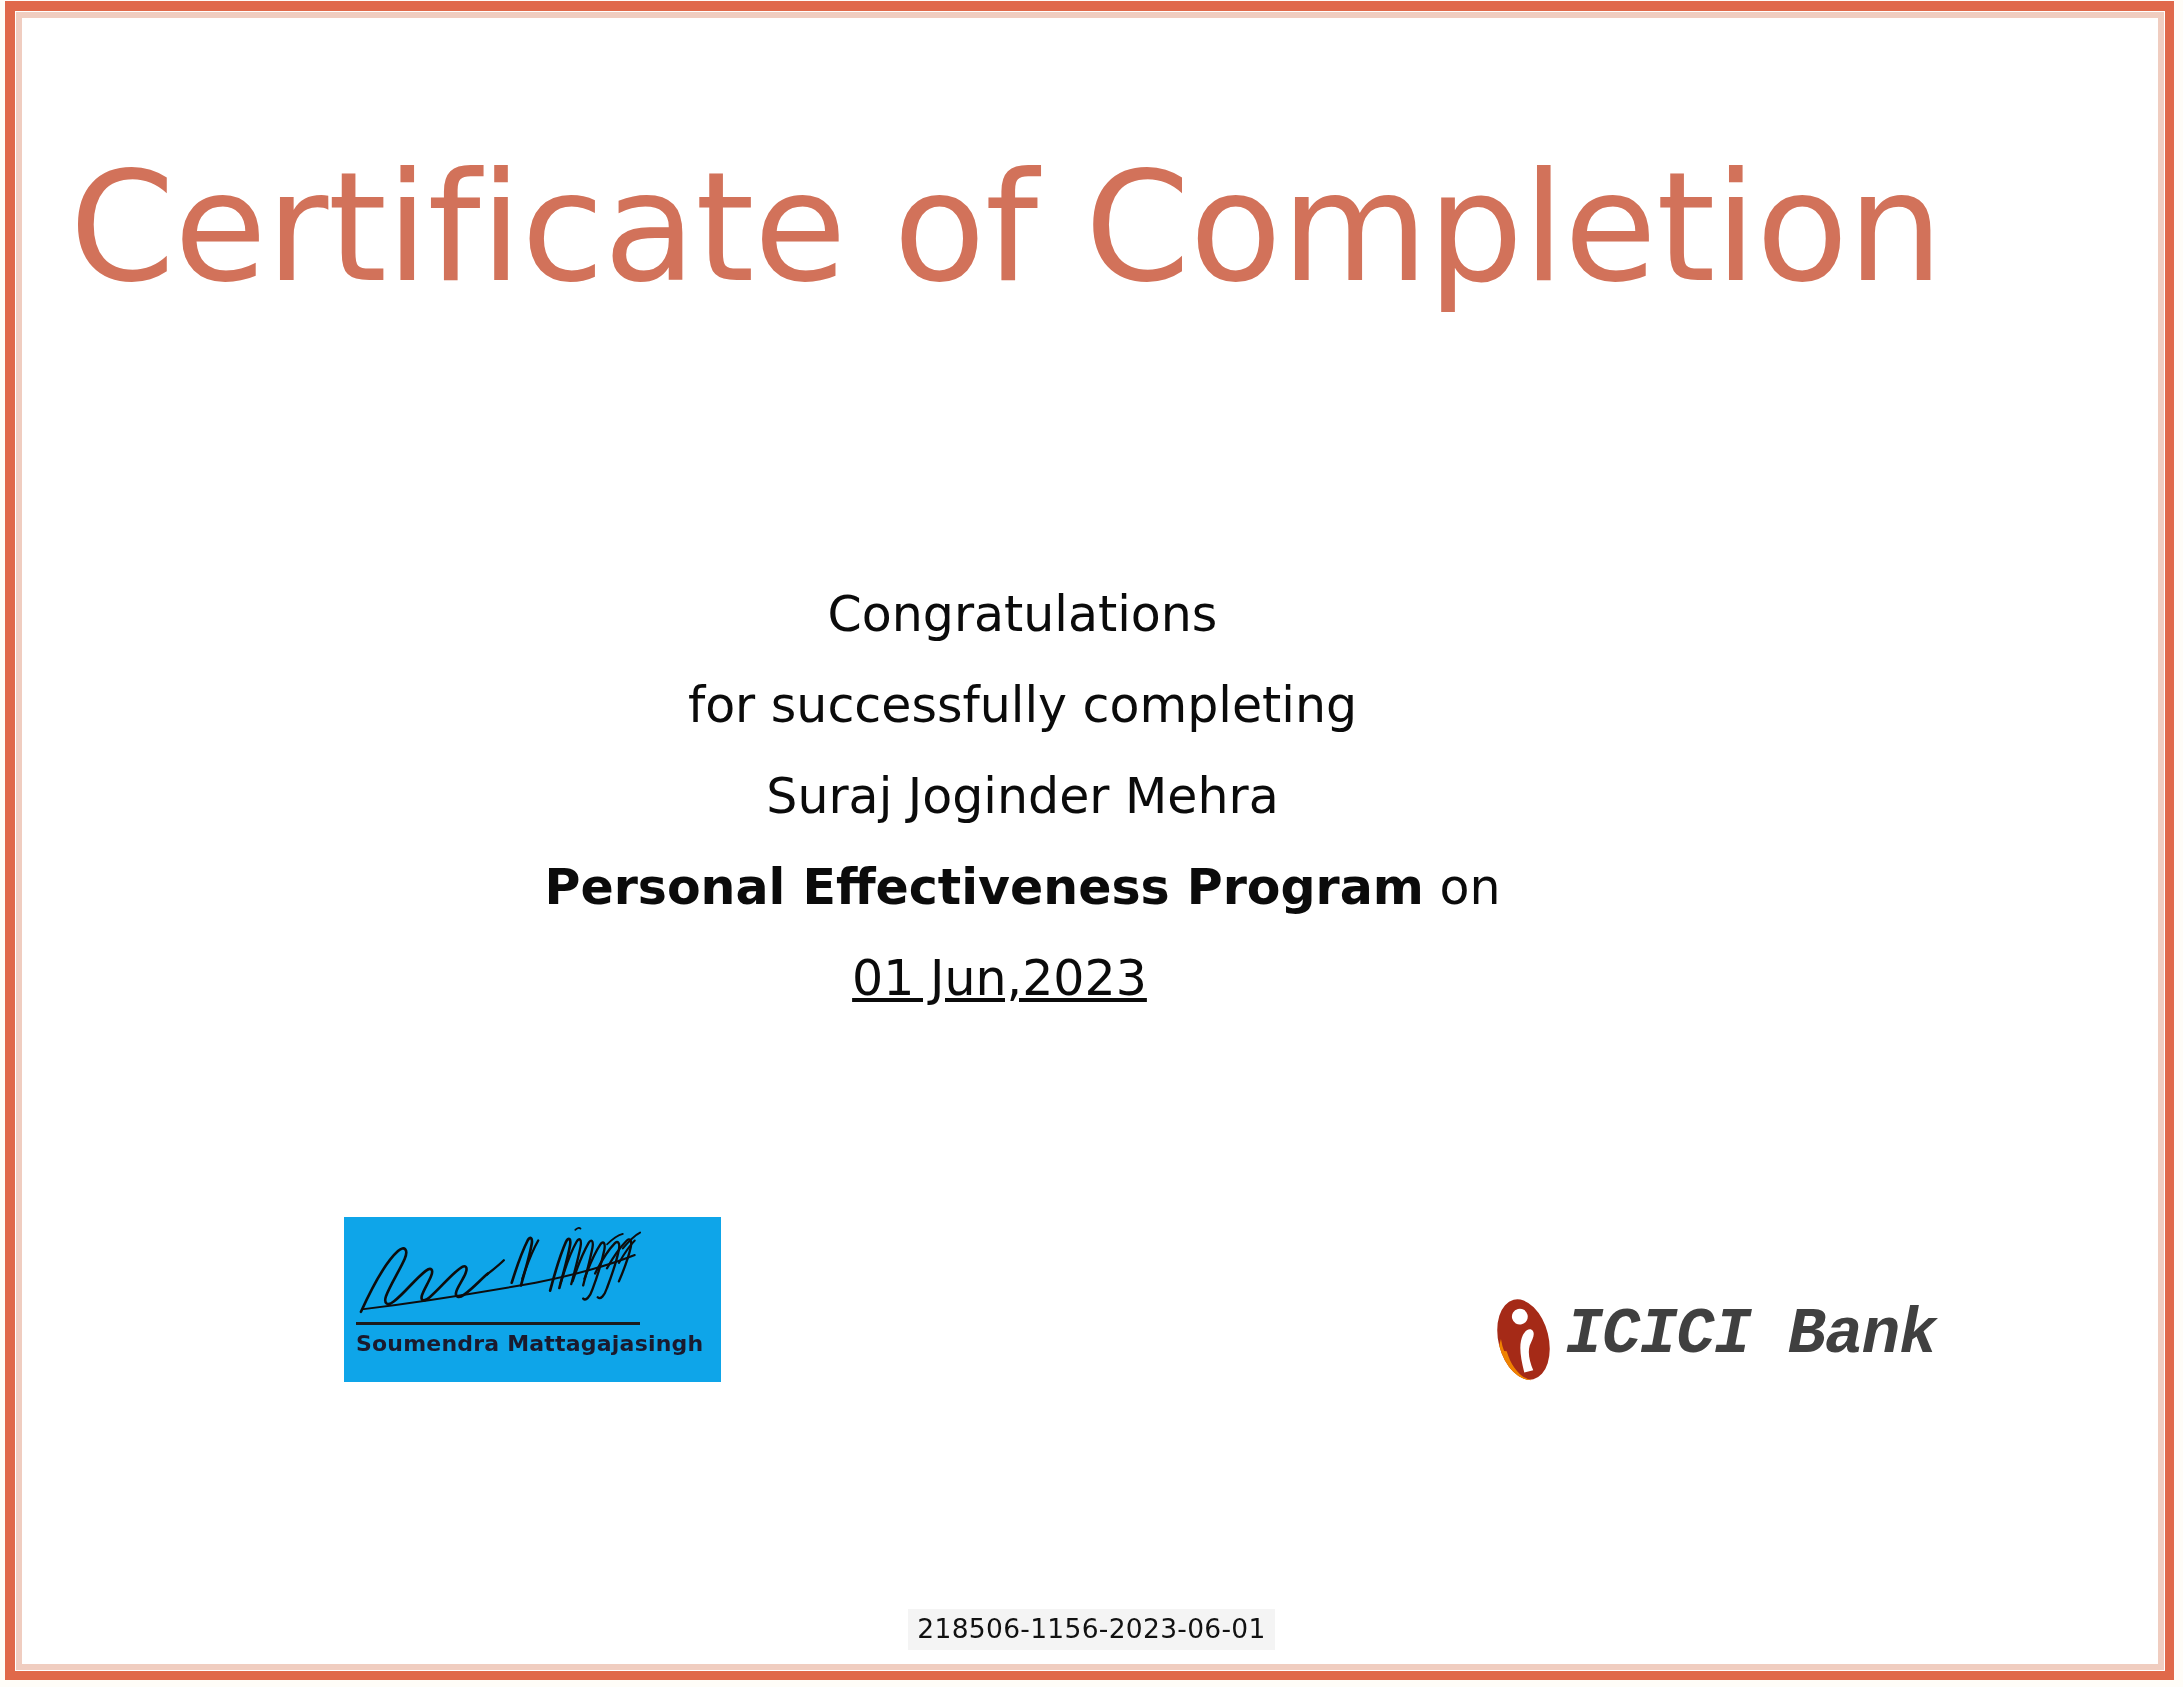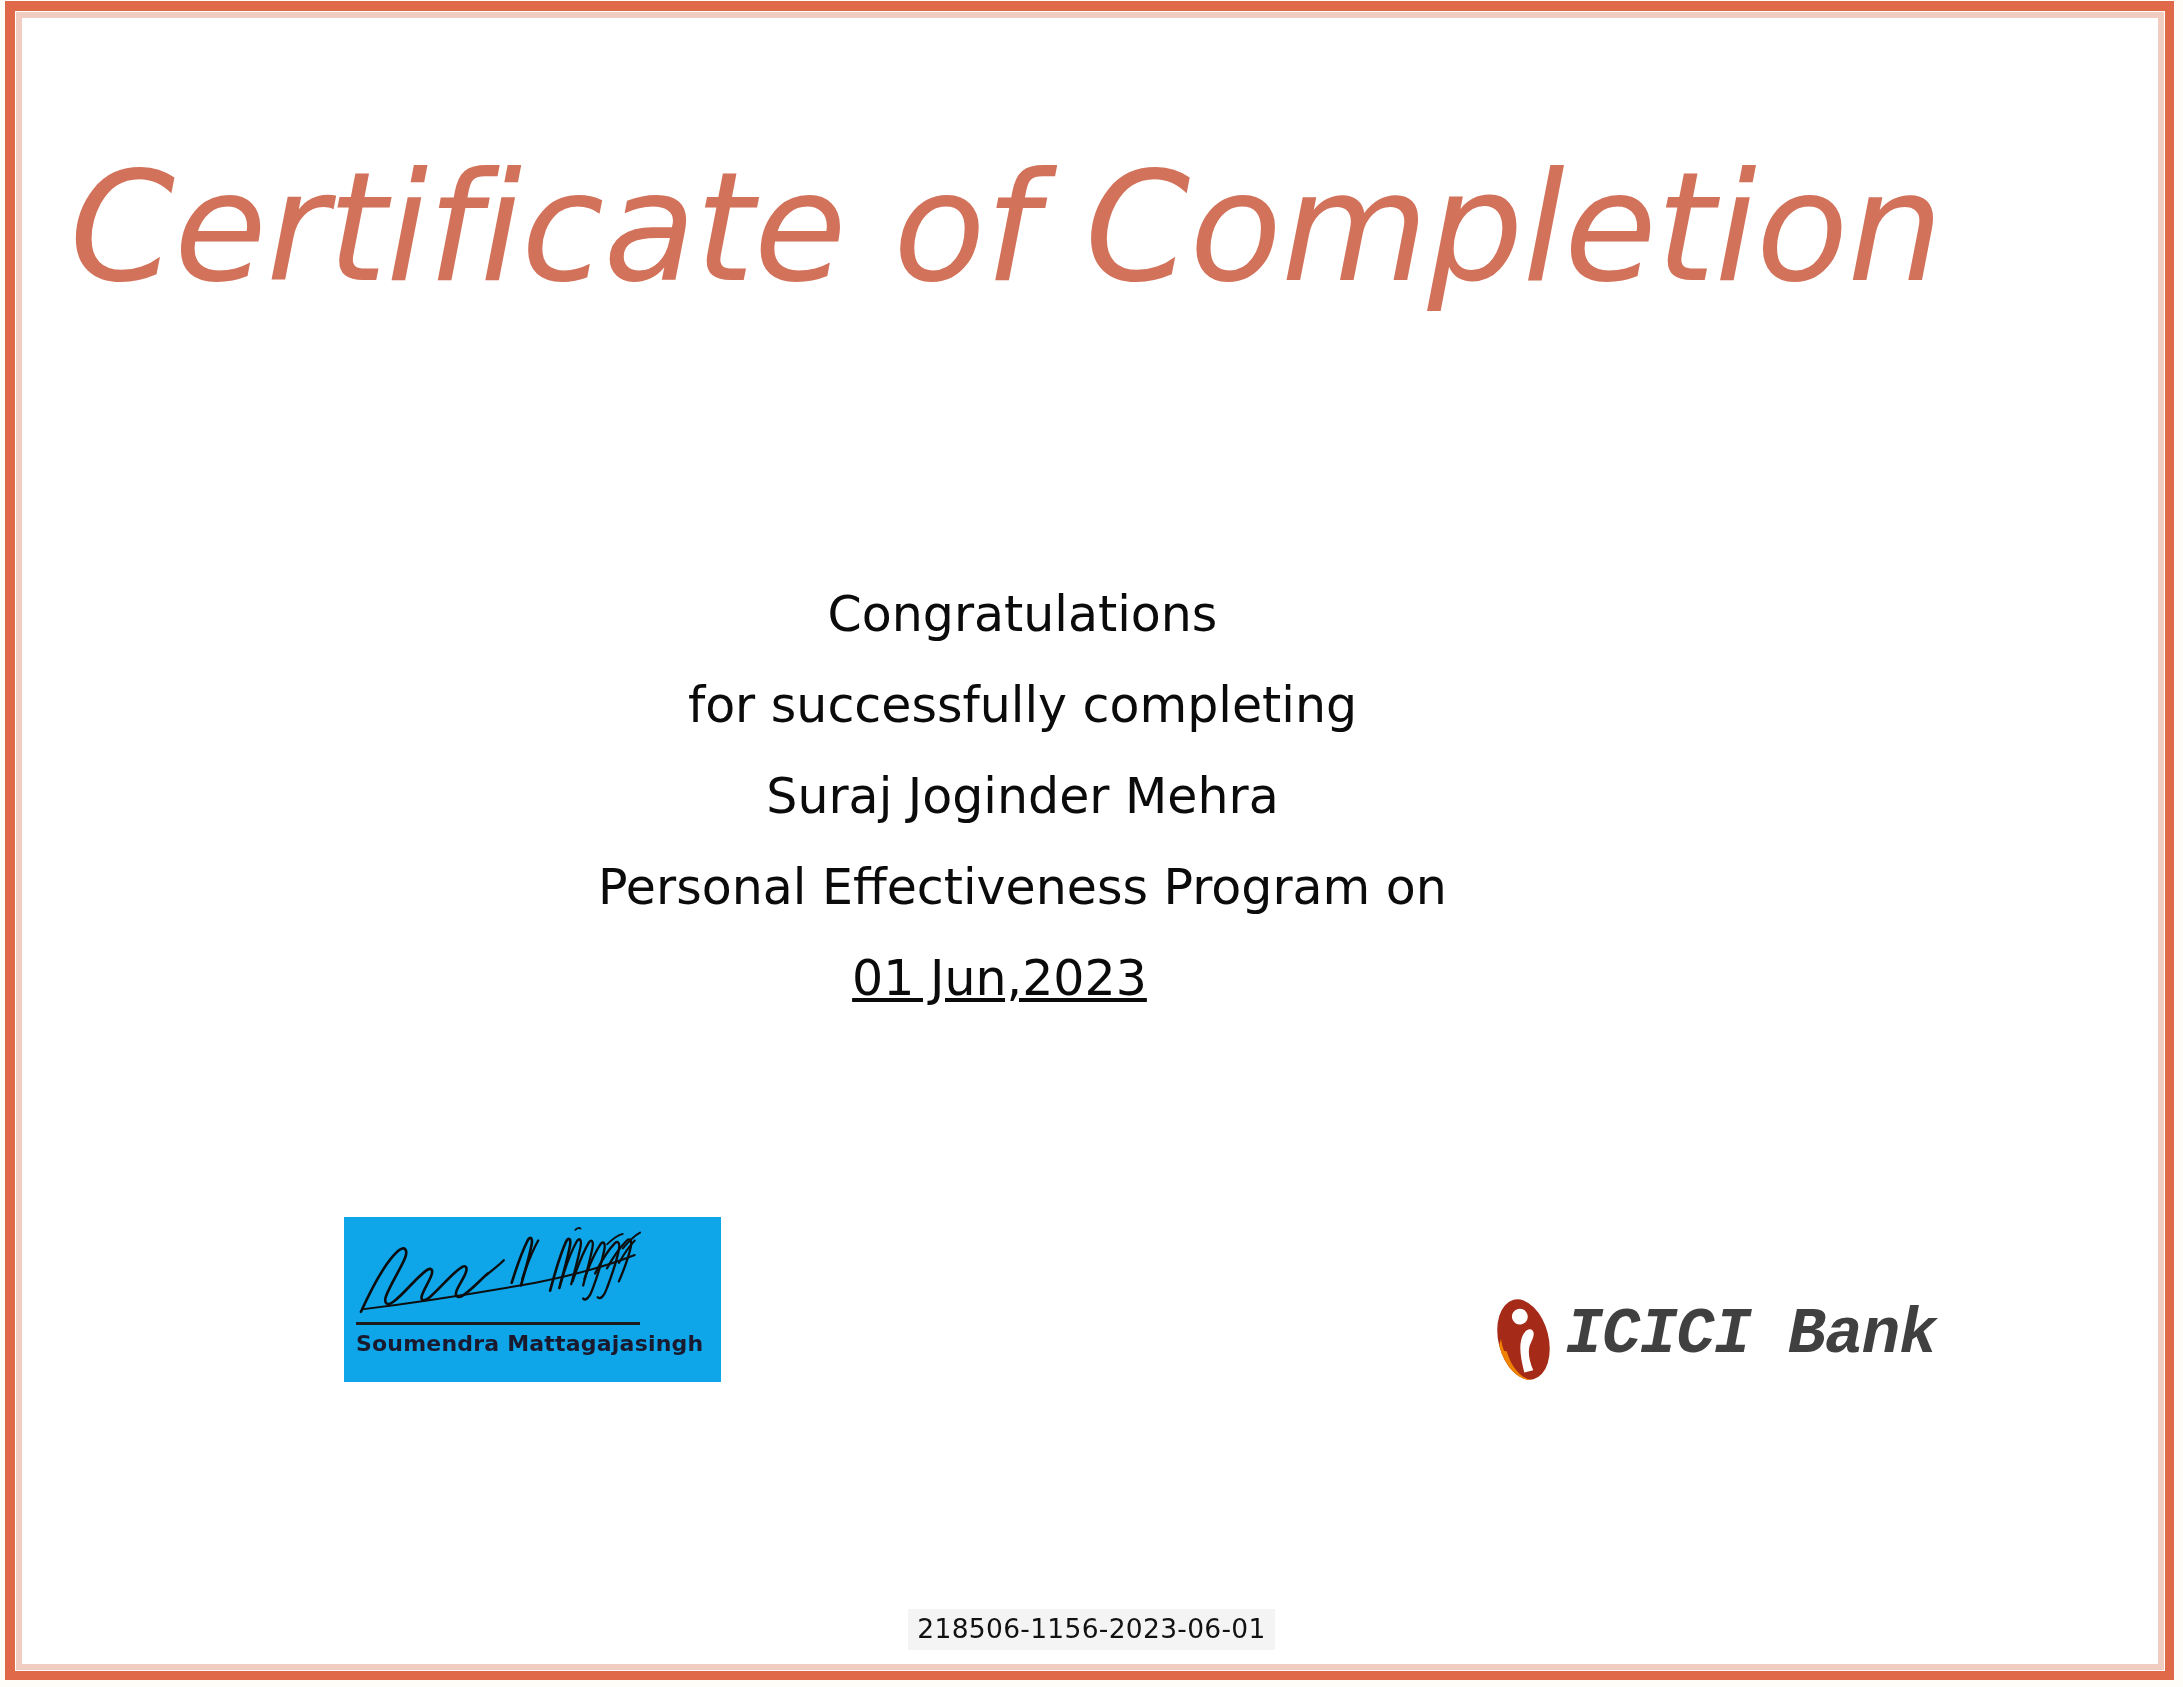--- a/index.html
+++ b/index.html
@@ -66,21 +66,20 @@
     top: 149px;
     width: 2012px;
     text-align: center;
     color: #d2725a;
     font-family: "DejaVu Sans", sans-serif;
     font-weight: 400;
     font-size: 151px;
     line-height: 1.05;
     letter-spacing: -0.7px;
     white-space: nowrap;
-    font-style: italic;
   }
 
   
   .body-block {
     position: absolute;
     left: 0;
     top: 569px;
     width: 1959px;
     text-align: center;
     color: #0b0b0b;
@@ -93,21 +92,21 @@
     font-weight: 400;
     white-space: nowrap;
     padding-left: 86px; 
   }
 
   .body-line.course {
     padding-left: 86px;
   }
 
   .body-line .course-name {
-    font-weight: 400;
+    font-weight: 700;
   }
 
   .body-line.date {
     padding-left: 40px;
     text-decoration: underline;
   }
 
   
   .signature-panel {
     position: absolute;

